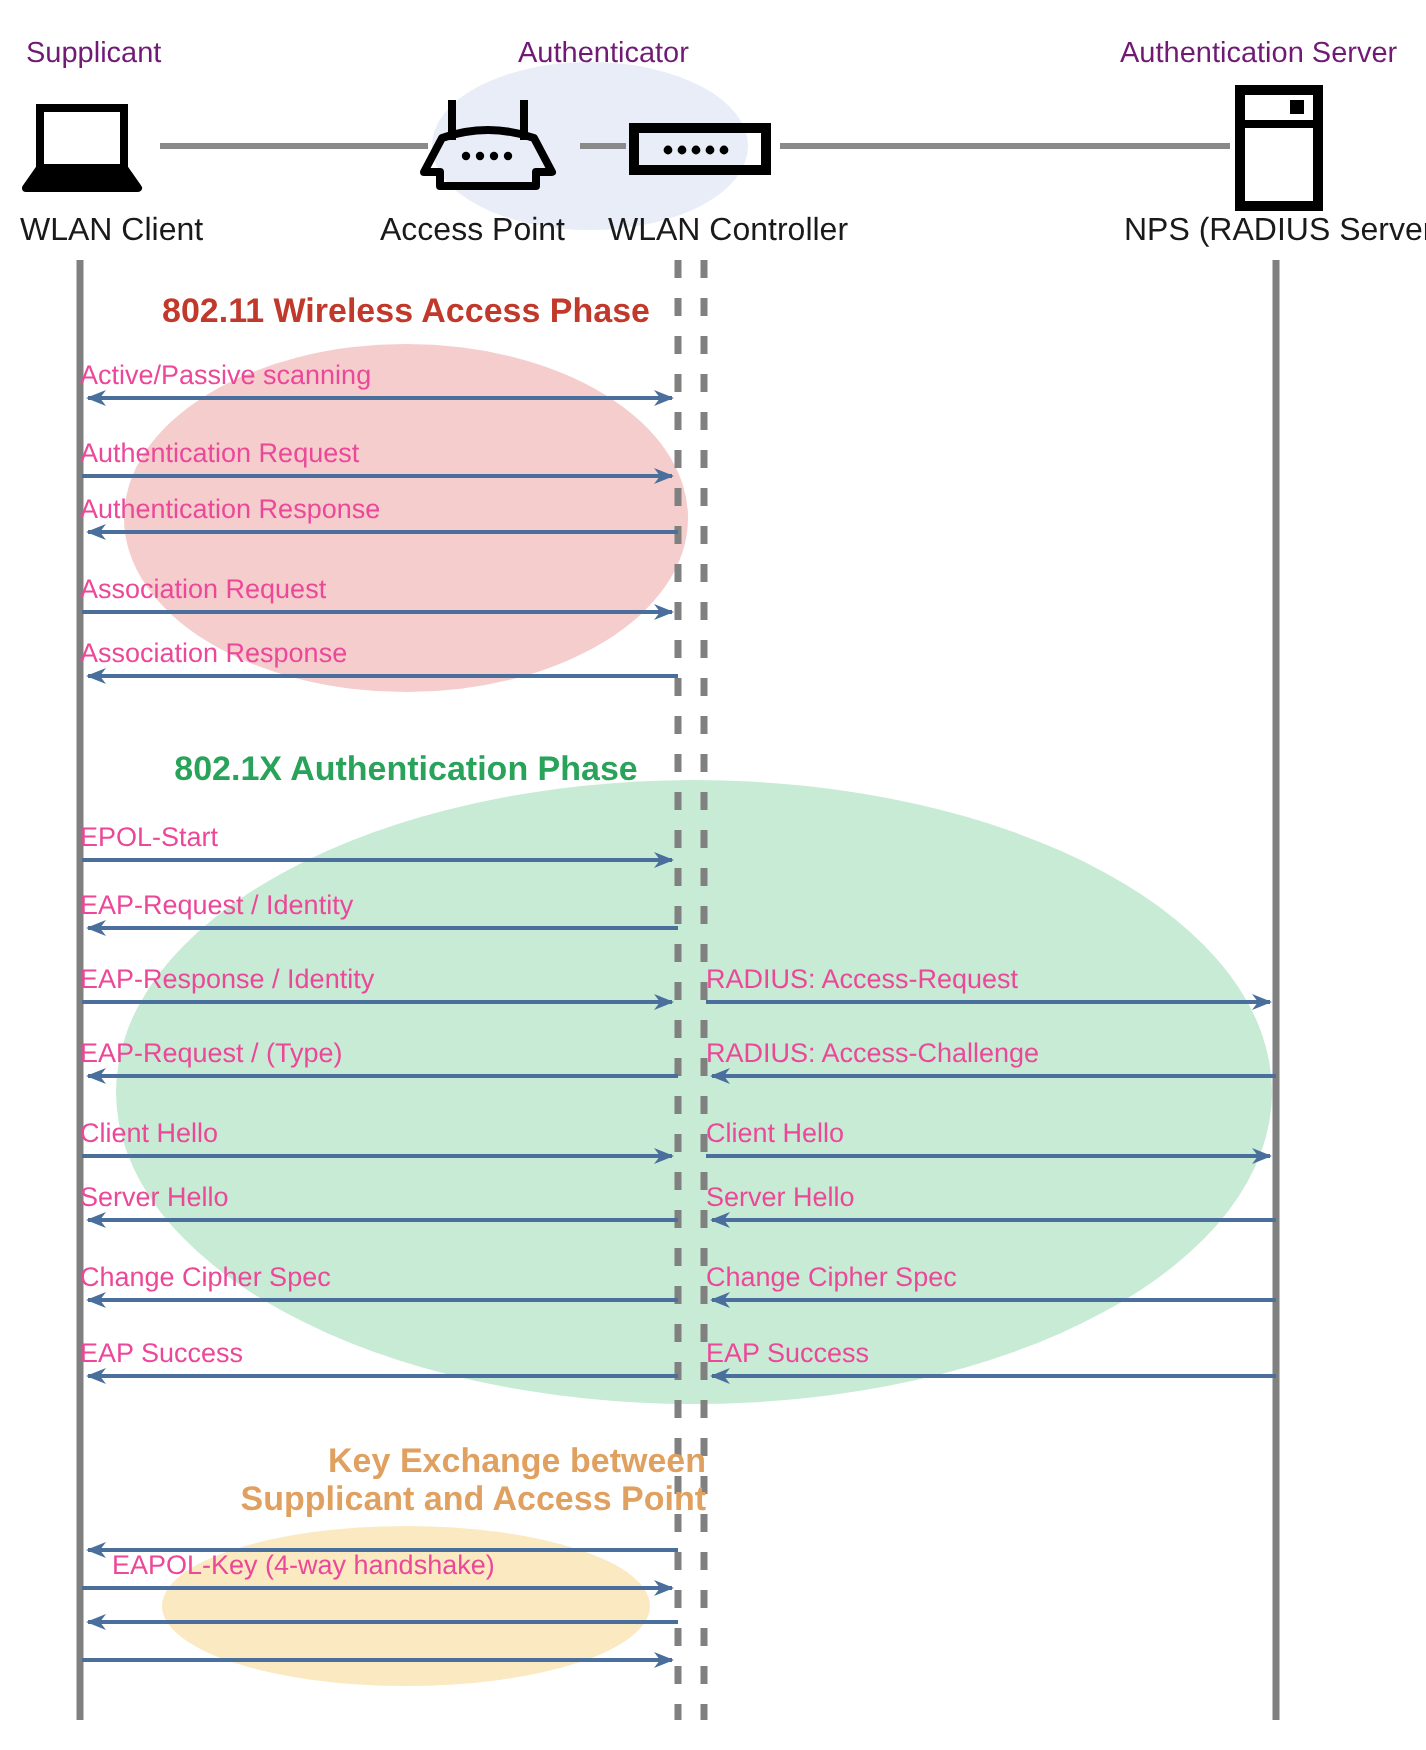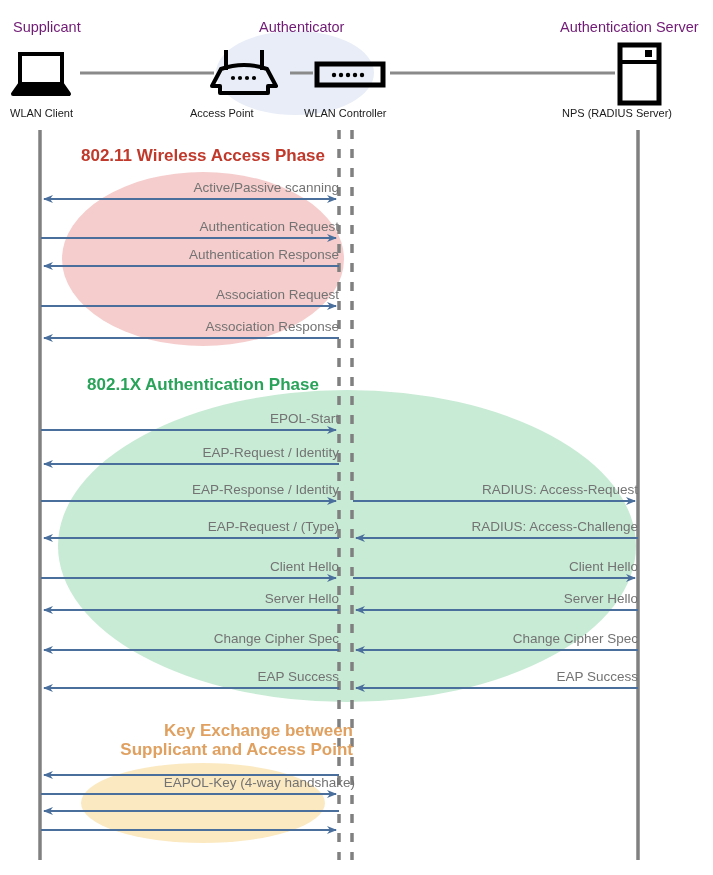--- a/index.html
+++ b/index.html
@@ -7,29 +7,29 @@
     width:713px;height:875px;position:relative;overflow:hidden;
     font-family:"Liberation Sans","DejaVu Sans",sans-serif;
     color:#1a1a1a;
   }
   #stage{position:absolute;inset:0;width:713px;height:875px;}
   #svg{position:absolute;left:0;top:0;width:713px;height:875px;}
 
   .htext{position:absolute;white-space:nowrap;}
 
   .actor-top{font-size:14.5px;color:#701a75;}
-  .actor-bottom{font-size:11px;color:#1a1a1a;}
+  .actor-bottom{font-size:16px;color:#1a1a1a;}
 
   .phase-label{font-size:17px;font-weight:600;text-align:center;}
   .phase-red{color:#c0392b;}
   .phase-green{color:#2aa35a;}
   .phase-orange{color:#e0a060;}
   .phase-2line{line-height:19px;white-space:normal;text-align:right;}
 
-  .msg{font-size:13.5px;color:#737373;text-align:right;}
+  .msg{font-size:13.5px;color:#ec4899;text-align:left;}
 </style>
 </head>
 <body>
 
 <div id="stage">
 
   <svg id="svg" viewBox="0 0 713 875">
     <defs>
       <marker id="arrR" markerWidth="10" markerHeight="8" refX="9" refY="4" orient="auto" markerUnits="userSpaceOnUse">
         <path d="M0,0 L10,4 L0,8 L3,4 Z" fill="#4a6f9c"></path>

